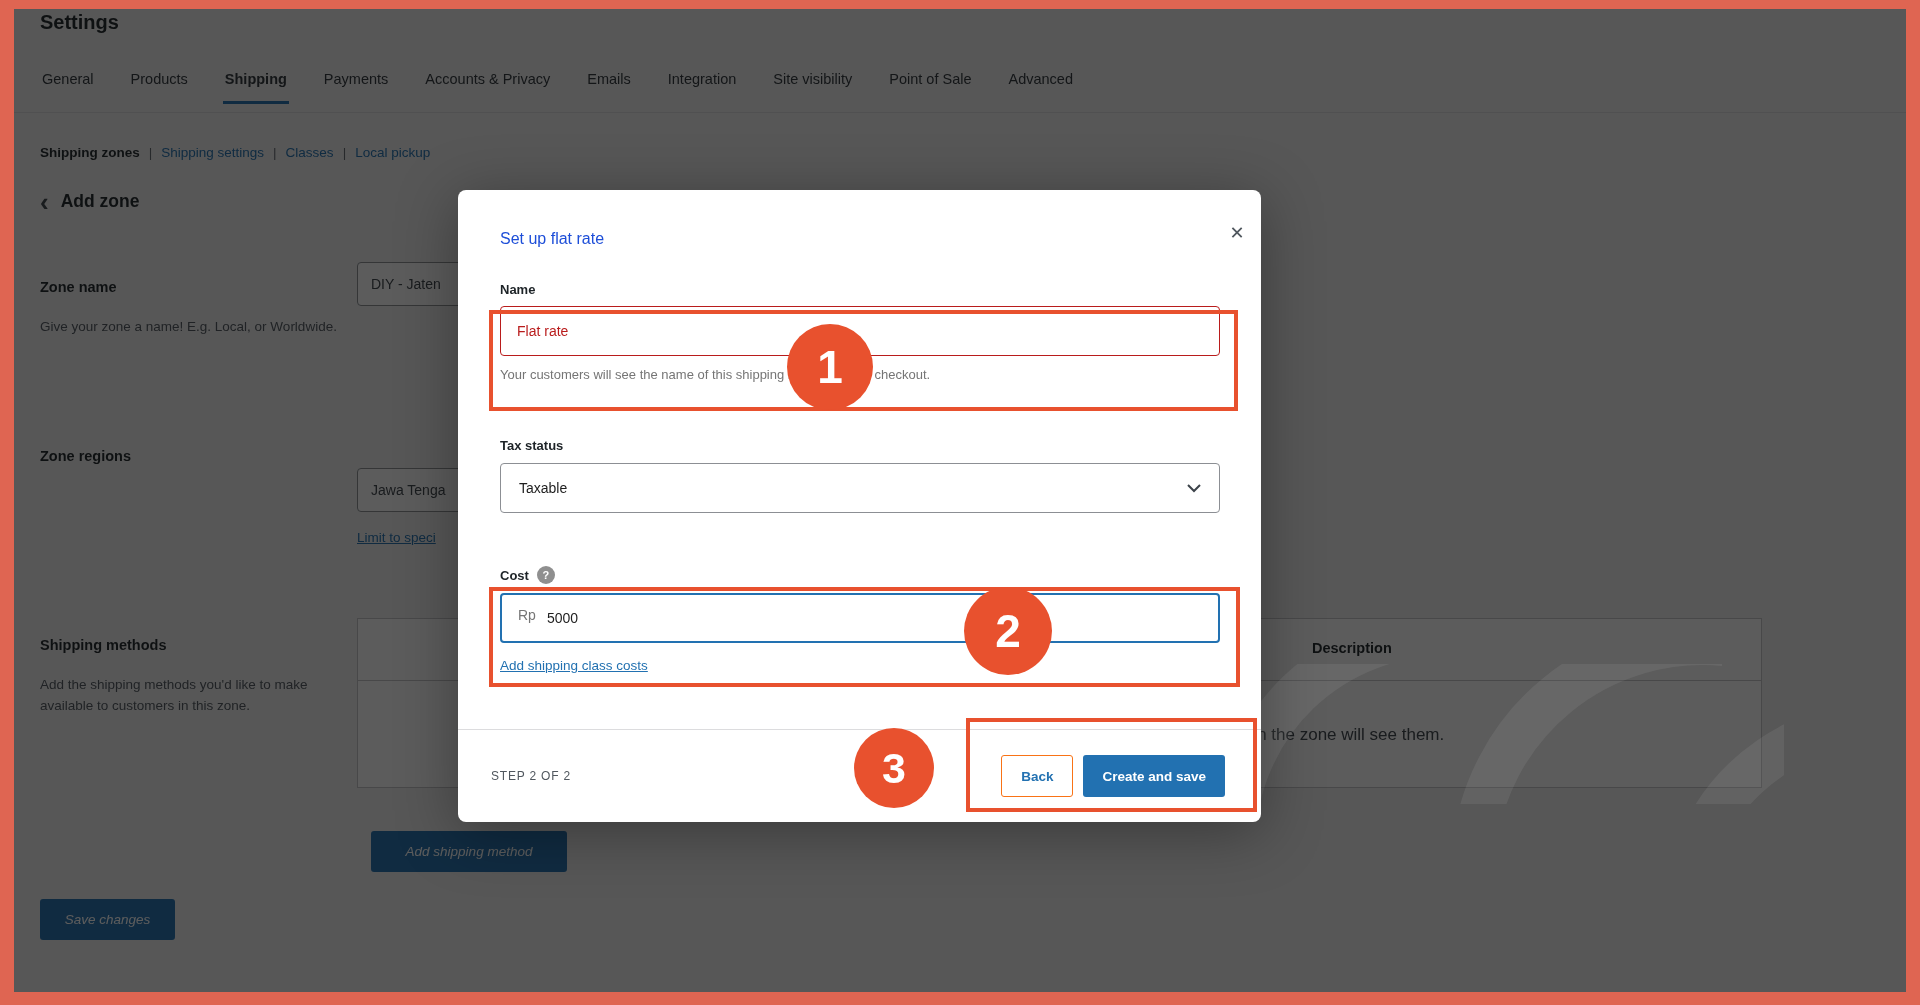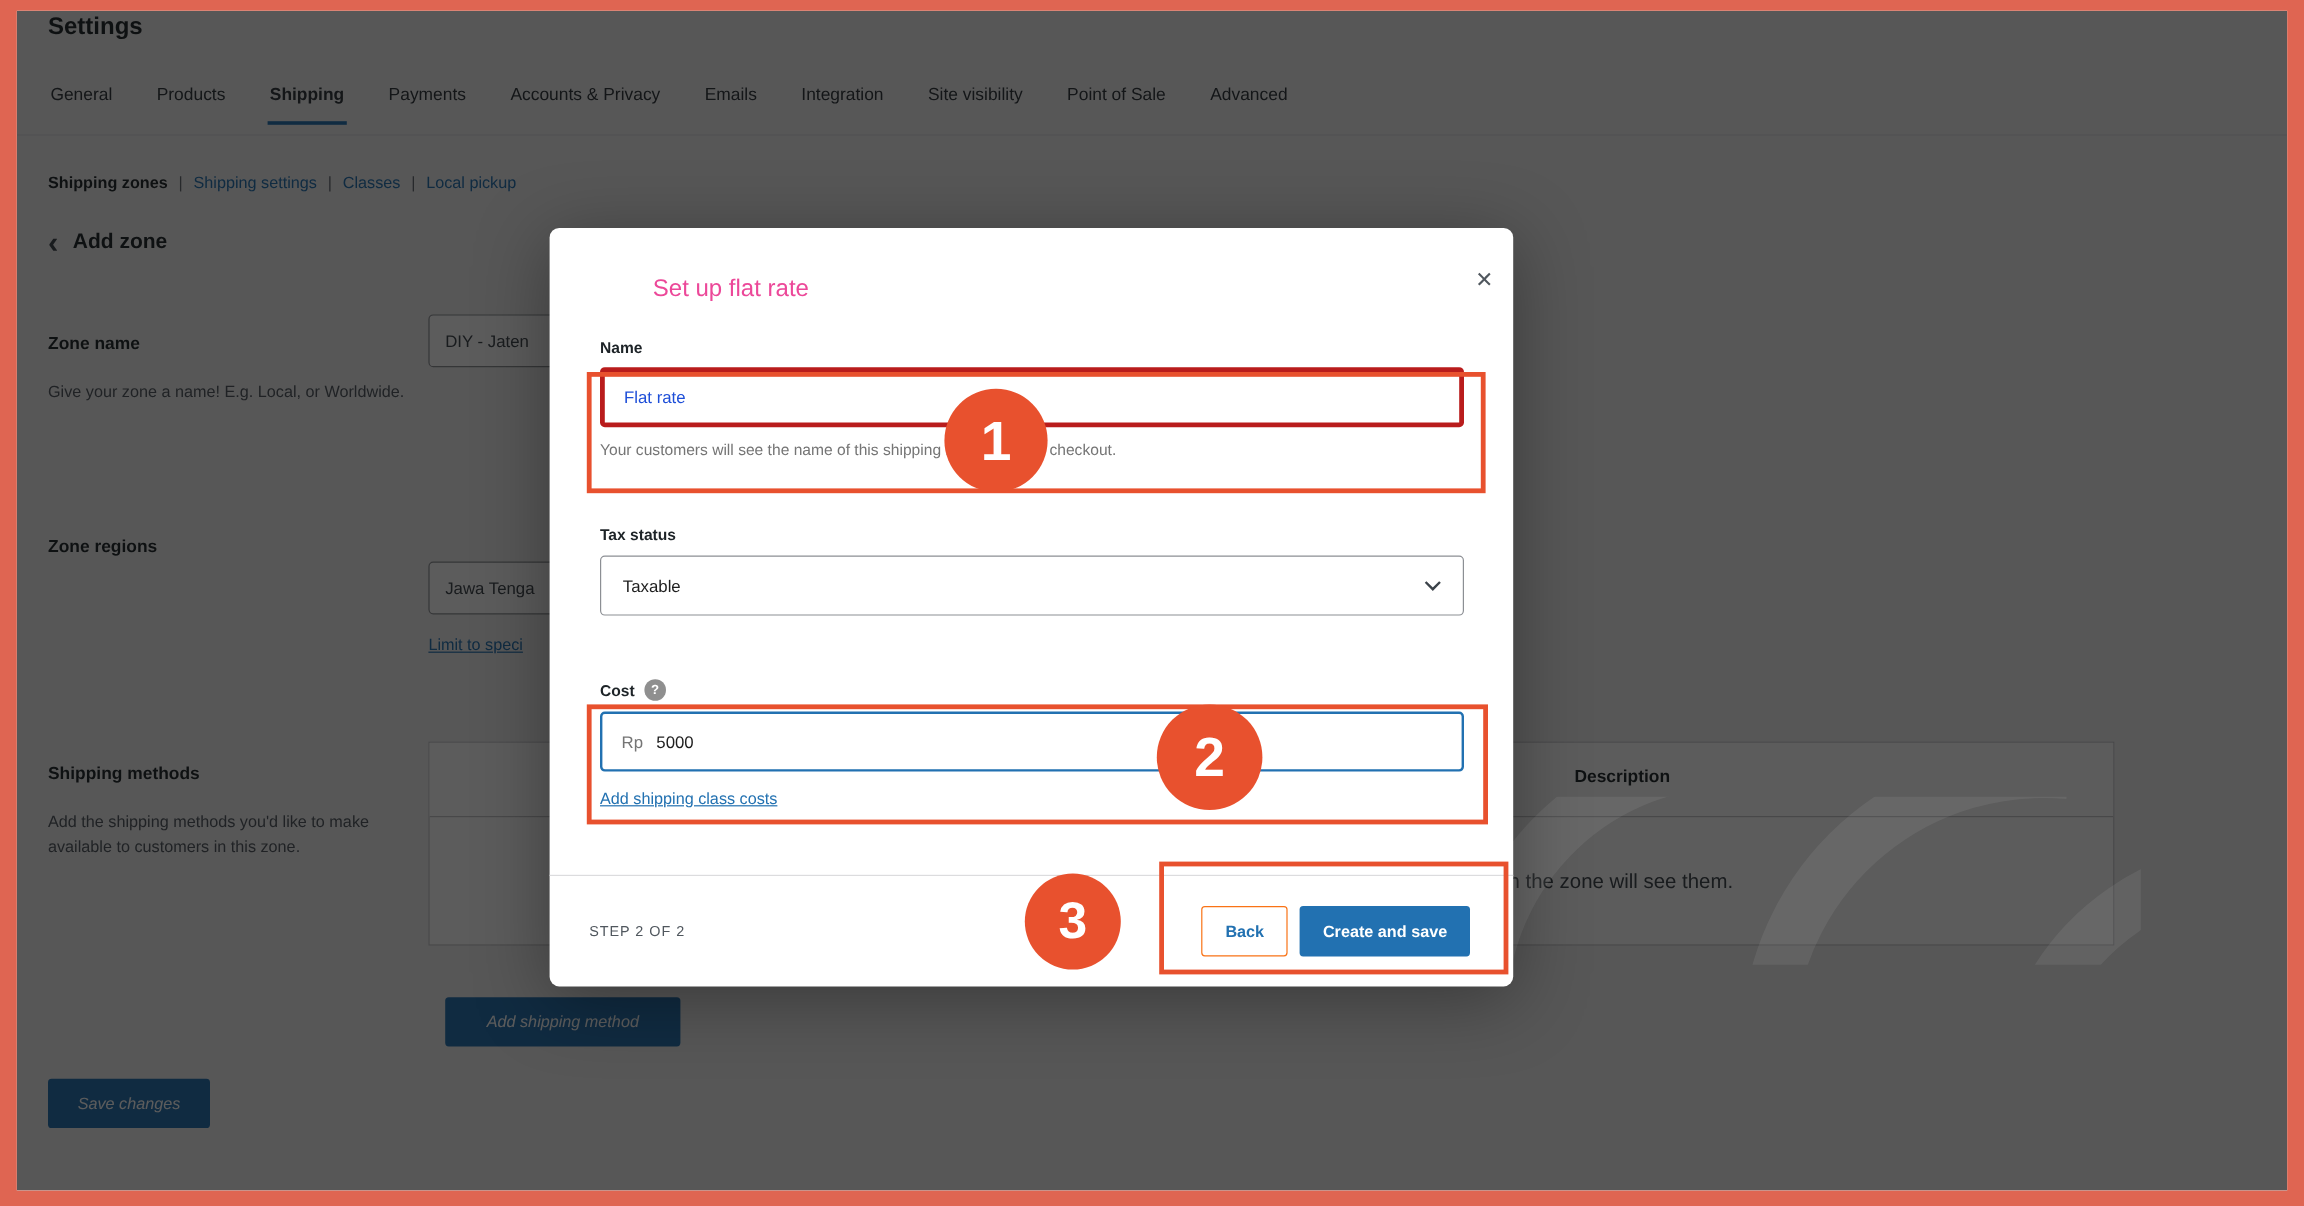--- a/index.html
+++ b/index.html
@@ -52,43 +52,43 @@
 
   
   .overlay { position:absolute; inset:0; background:rgba(8,8,8,0.66); z-index:10; }
 
   
   .watermark { position:absolute; left:1210px; top:655px; z-index:20; pointer-events:none; }
 
   
   .modal { position:absolute; left:444px; top:181px; width:803px; height:632px; background:#fff;
            border-radius:8px; box-shadow:0 10px 60px rgba(0,0,0,0.35); z-index:40; }
-  .modal-title { position:absolute; left:42px; top:40px; font-size:20px; font-weight:500; color:#ec4899;margin-left:44px; }
+  .modal-title { position:absolute; left:42px; top:40px; font-size:16px; font-weight:500; color:#1d4ed8; }
   .modal-close { position:absolute; left:766px; top:30px; width:26px; height:26px; display:flex; align-items:center;
                  justify-content:center; font-size:18px; color:#50575e; cursor:pointer; }
 
   .m-label { font-size:13px; font-weight:700; color:#1d2327; }
   .m-help { font-size:13px; color:#757575; margin-top:11px; }
 
   .m-name { position:absolute; left:42px; top:92px; width:720px; }
-  .m-input { width:720px; height:50px; border:4px solid #b91c1c; border-radius:4px; background:#fff;
-             padding:0 16px; font-size:14px; color:#1d4ed8; margin-top:9px;
+  .m-input { width:720px; height:50px; border:1px solid #b91c1c; border-radius:4px; background:#fff;
+             padding:0 16px; font-size:14px; color:#b91c1c; margin-top:9px;
              font-family:"Liberation Sans", sans-serif; display:block; }
 
   .m-tax { position:absolute; left:42px; top:248px; width:720px; }
   .m-select { width:720px; height:50px; border:1px solid #8c8f94; border-radius:4px; background:#fff; margin-top:10px;
               display:flex; align-items:center; padding:0 18px; font-size:14px; color:#1e1e1e; cursor:pointer; }
   .m-select .grow { flex:1; }
 
   .m-cost { position:absolute; left:42px; top:376px; width:720px; }
   .cost-label-row { display:flex; align-items:center; gap:8px; }
   .help-badge { width:18px; height:18px; border-radius:50%; background:#8f8f8f; color:#fff; font-size:11px;
                 font-weight:700; display:flex; align-items:center; justify-content:center; cursor:pointer; }
   .m-cost-input { width:720px; height:50px; border:2px solid #2271b1; border-radius:4px; background:#fff; margin-top:9px;
-                  display:flex; align-items:center; gap:11px; padding:0 16px; font-size:14px; }
+                  display:flex; gap:11px; padding:12px 16px; font-size:14px; }
   .m-cost-input .cur { color:#757575; }
   .m-cost-input .val { color:#1e1e1e; border:none; outline:none; font-size:14px; flex:1;
                        font-family:"Liberation Sans", sans-serif; }
   .m-class-link { display:inline-block; margin-top:15px; font-size:13.5px; color:#2271b1;
                   text-decoration:underline; cursor:pointer; }
 
   .m-footer { position:absolute; left:0; bottom:0; width:803px; height:93px; border-top:1px solid #dcdcde;
               display:flex; align-items:center; justify-content:space-between; padding:0 36px 0 33px; }
   .m-step { font-size:12px; color:#50575e; letter-spacing:0.8px; }
   .m-buttons { display:flex; gap:10px; }

